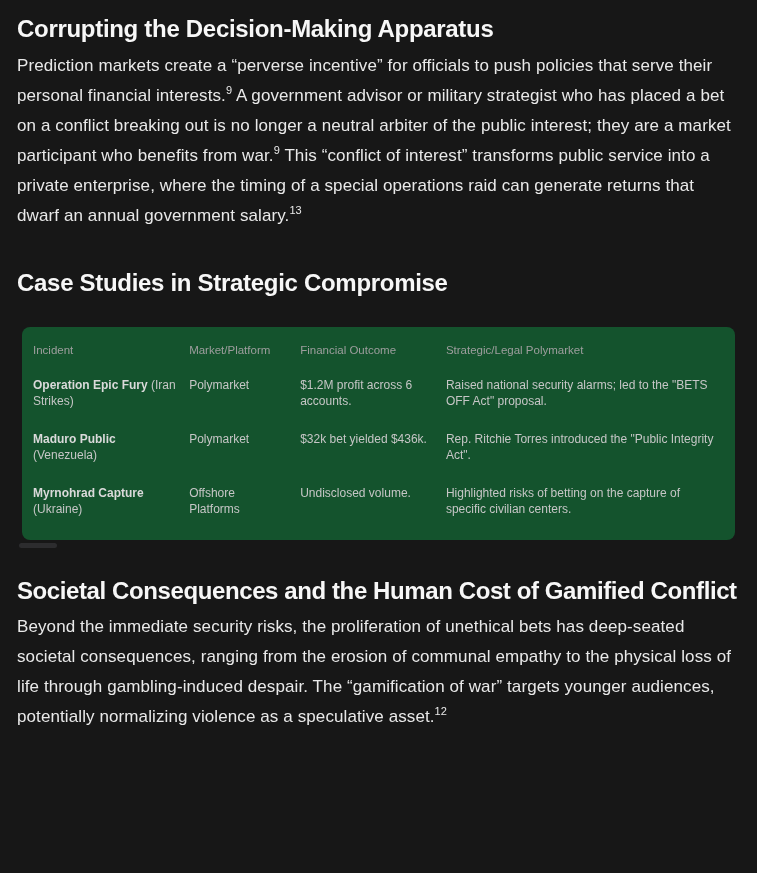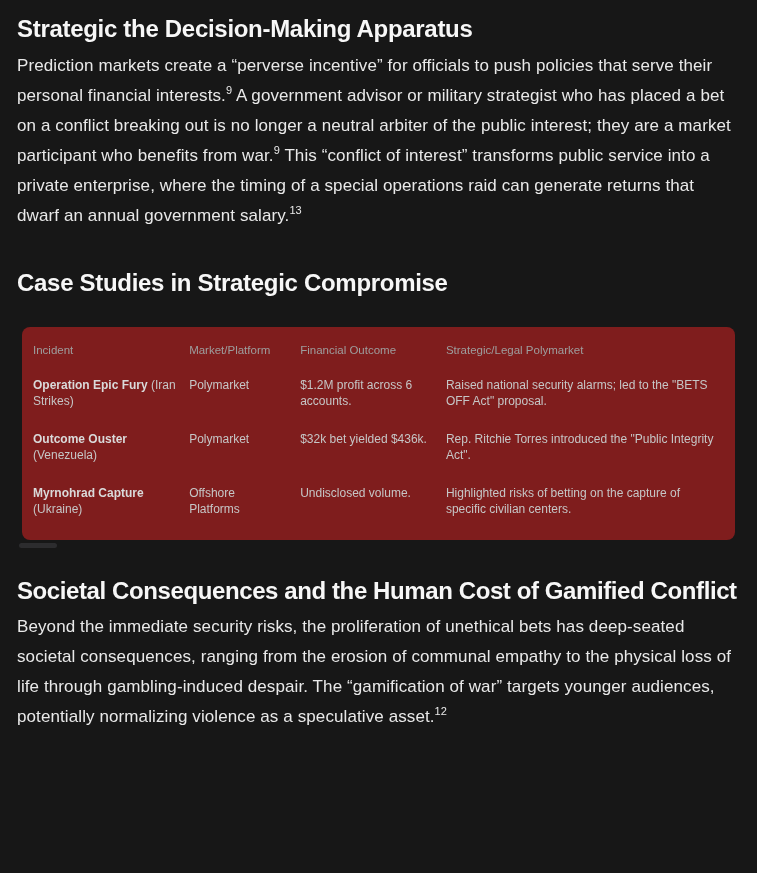--- a/index.html
+++ b/index.html
@@ -33,21 +33,21 @@
   }
   sup.cite {
     font-size: 11px;
     line-height: 0;
     vertical-align: super;
     cursor: pointer;
   }
 
   .table-card {
     margin: 30px 5px 0 5px;
-    background: #7f1d1d;
+    background: #14532d;
     border-radius: 8px;
     padding: 4px 8px 12px 11px;
     overflow: hidden;
   }
   table.case-table {
     width: 100%;
     border-collapse: collapse;
     table-layout: fixed;
   }
   .case-table th {
@@ -90,21 +90,21 @@
     letter-spacing: -0.4px;
     margin-top: 25px;
   }
   p.body-para.last { margin-top: 4px; }
 </style>
 </head>
 <body>
 
 <main class="content">
 
-  <h2 class="sec-heading" id="heading-corrupting">Strategic the Decision-Making Apparatus</h2>
+  <h2 class="sec-heading" id="heading-corrupting">Corrupting the Decision-Making Apparatus</h2>
 
   <p class="body-para">
     <span>Prediction markets create a “perverse incentive” for officials to push policies that serve their personal financial interests.</span><sup class="cite">9</sup><span> A government advisor or military strategist who has placed a bet on a conflict breaking out is no longer a neutral arbiter of the public interest; they are a market participant who benefits from war.</span><sup class="cite">9</sup><span> This “conflict of interest” transforms public service into a private enterprise, where the timing of a special operations raid can generate returns that dwarf an annual government salary.</span><sup class="cite">13</sup>
   </p>
 
   <h2 class="sec-heading" id="heading-case-studies">Case Studies in Strategic Compromise</h2>
 
   <div class="table-card">
     <table class="case-table">
       <colgroup>
@@ -122,21 +122,21 @@
         </tr>
       </thead>
       <tbody>
         <tr>
           <td><span class="incident-name">Operation Epic Fury</span><span> (Iran Strikes)</span></td>
           <td>Polymarket</td>
           <td>$1.2M profit across 6 accounts.</td>
           <td>Raised national security alarms; led to the "BETS OFF Act" proposal.</td>
         </tr>
         <tr>
-          <td><span class="incident-name">Outcome Ouster</span><span> (Venezuela)</span></td>
+          <td><span class="incident-name">Maduro Public</span><span> (Venezuela)</span></td>
           <td>Polymarket</td>
           <td>$32k bet yielded $436k.</td>
           <td>Rep. Ritchie Torres introduced the "Public Integrity Act".</td>
         </tr>
         <tr>
           <td><span class="incident-name">Myrnohrad Capture</span><span> (Ukraine)</span></td>
           <td>Offshore Platforms</td>
           <td>Undisclosed volume.</td>
           <td>Highlighted risks of betting on the capture of specific civilian centers.</td>
         </tr>

